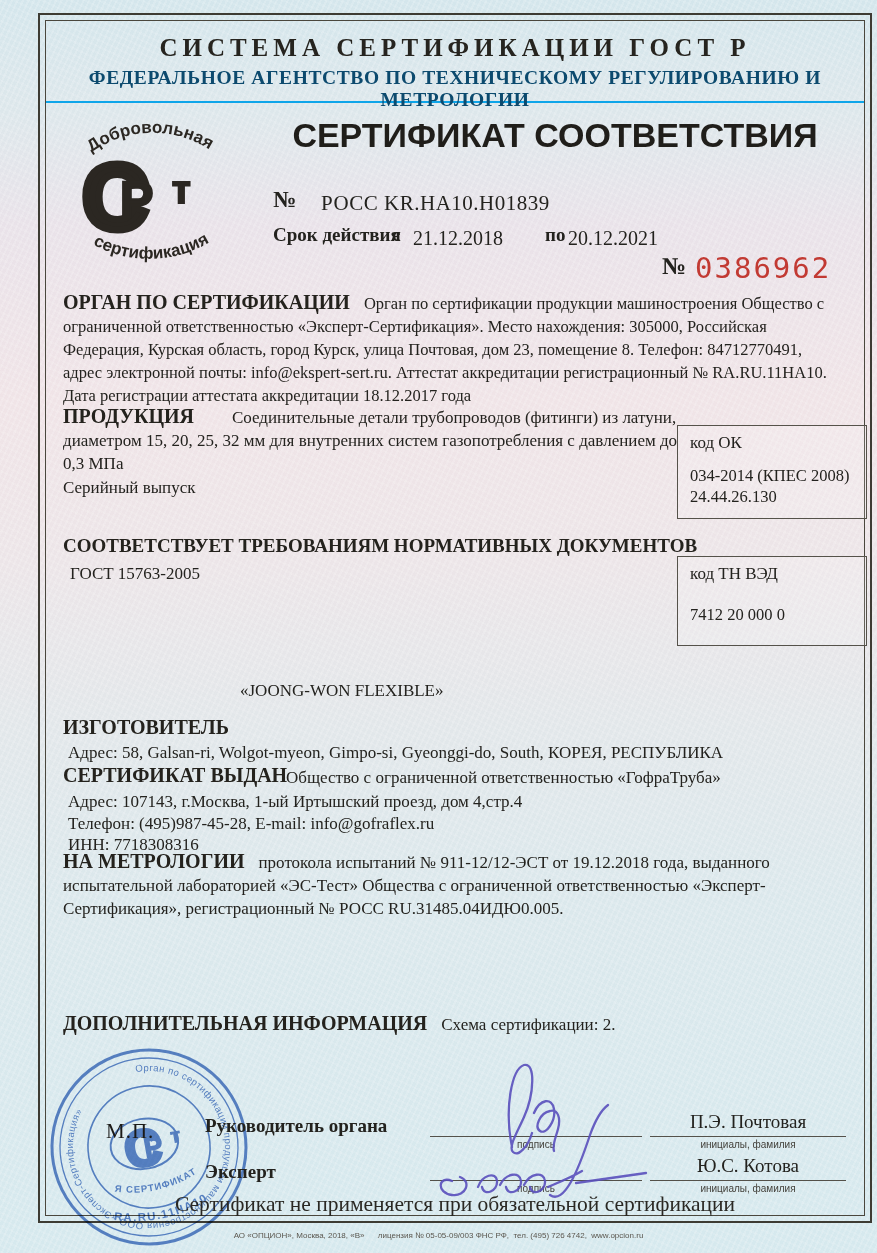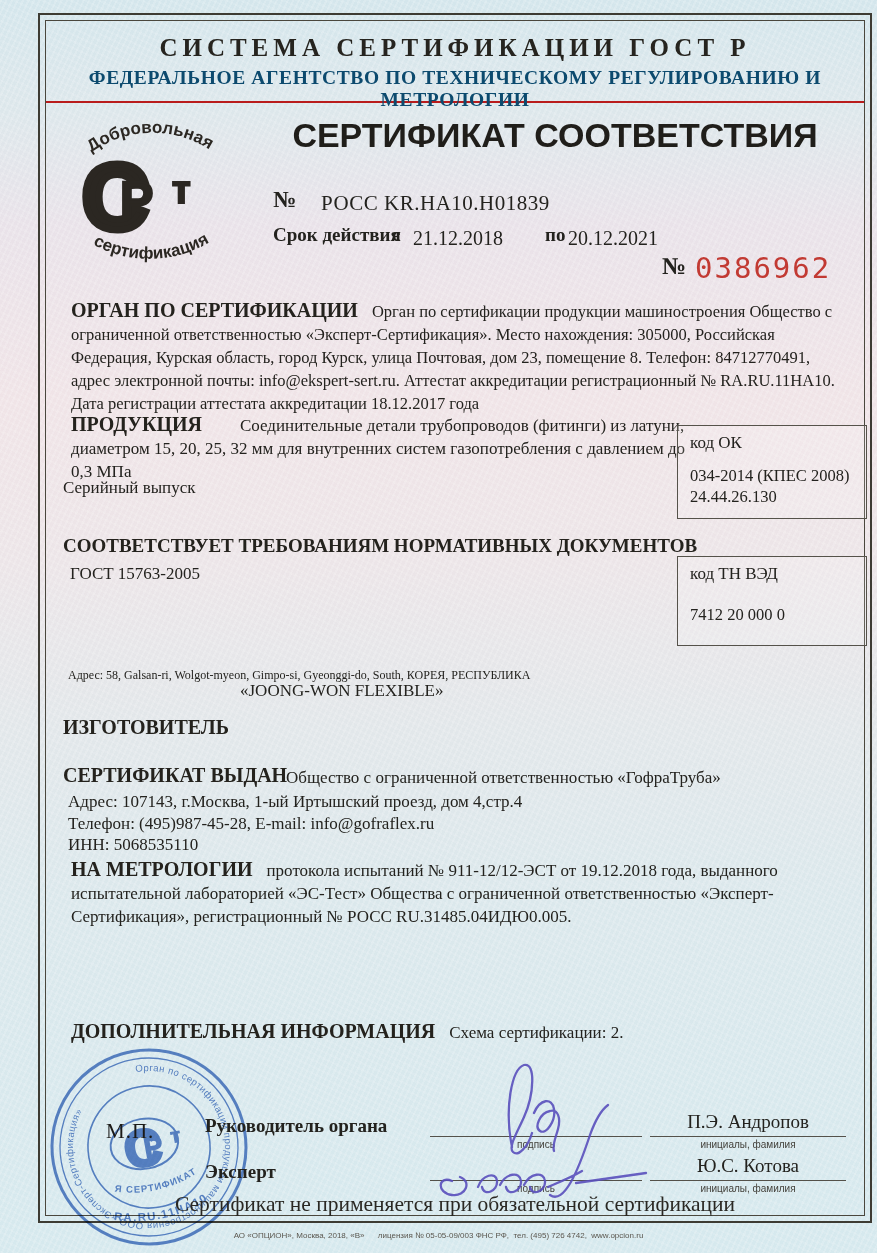--- a/index.html
+++ b/index.html
@@ -16,21 +16,21 @@
     border:2.5px solid #3d3b33;box-sizing:border-box;
   }
   .frame-inner{
     position:absolute;left:5px;top:5px;right:5px;bottom:5px;
     border:1px solid #4a473d;pointer-events:none;
   }
   .abs{position:absolute;}
   
   .header-box{
     position:absolute;left:6px;top:6px;right:6px;height:80px;
-    border-bottom:2px solid #b91c1c;text-align:center;
+    border-bottom:2px solid #0ea5e9;text-align:center;
   }
   .hline1{margin-top:13px;font-weight:bold;font-size:25px;letter-spacing:5px;color:#26241f;}
   .hline2{margin-top:5px;font-weight:bold;font-size:19.5px;letter-spacing:.6px;color:#0c4a6e;}
   
   .doc-title{
     left:205px;top:101px;width:620px;text-align:center;
     font-family:"Liberation Sans",sans-serif;font-weight:bold;
     font-size:34px;letter-spacing:0;color:#201e1a;
   }
   .num-label{left:233px;top:172px;font-weight:bold;font-size:23px;}
@@ -39,42 +39,42 @@
   .val-from-label{left:352px;top:209px;font-weight:bold;font-size:19px;}
   .val-from{left:373px;top:212px;font-size:20px;}
   .val-to-label{left:505px;top:209px;font-weight:bold;font-size:19px;}
   .val-to{left:528px;top:212px;font-size:20px;}
   .blank-label{left:622px;top:238px;font-weight:bold;font-size:24px;}
   .blank-value{
     left:655px;top:236px;font-family:"DejaVu Sans Mono",monospace;
     font-size:29px;letter-spacing:2px;color:#c23a33;font-weight:500;
   }
   
-  .para{margin:8px;font-size:16.5px;line-height:23px;}
+  .para{margin:0;font-size:16.5px;line-height:23px;}
   .sec-head{font-family:"Liberation Serif",serif;font-weight:bold;font-size:20px;color:#24221d;}
   .gap-s{display:inline-block;width:14px;}
   .gap-m{display:inline-block;width:38px;}
   .org-para{left:23px;top:276px;width:772px;}
   .product-para{left:23px;top:390px;width:620px;font-size:17px;}
   .serial-line{left:23px;top:463px;font-size:17px;}
   .code-box{
     left:637px;width:190px;border:1px solid #55524a;box-sizing:border-box;
     padding:7px 14px 6px 12px;font-size:17px;background:rgba(255,255,255,.14);
   }
   .code-box .code-label{font-size:17px;}
   .code-box .code-val{font-size:16.5px;line-height:21px;}
   .box-ok{top:410px;height:94px;}
   .box-ok .code-val{margin-top:12px;}
   .box-tn{top:541px;height:90px;}
   .box-tn .code-val{margin-top:20px;}
   .conf-head{left:23px;top:520px;font-size:19px;}
   .conf-std{left:30px;top:549px;font-size:17px;}
   .manu-head{left:23px;top:662px;margin-top:39px;}
   .manu-name{left:200px;top:666px;font-size:17px;}
-  .manu-addr{left:28px;top:653px;font-size:12px;}
+  .manu-addr{left:28px;top:728px;font-size:17px;}
   .issued-head{left:23px;top:749px;}
   .issued-name{left:246px;top:753px;font-size:17px;}
   .issued-l0{left:28px;top:777px;font-size:17px;}
   .issued-l1{left:28px;top:799px;font-size:17px;}
   .issued-l2{left:28px;top:820px;font-size:17px;}
   .basis-para{left:23px;top:835px;width:765px;font-size:17px;line-height:23px;}
   .add-para{left:23px;top:997px;font-size:17px;}
   
   .mp-mark{left:66px;top:1104px;font-size:21px;color:#1b1a18;letter-spacing:1px;}
   .sig-role1{left:165px;top:1100px;font-weight:bold;font-size:19px;}
@@ -168,21 +168,21 @@
   </div>
 
   <div class="abs sec-head manu-head">ИЗГОТОВИТЕЛЬ</div>
   <div class="abs manu-name">«JOONG-WON FLEXIBLE»</div>
   <div class="abs manu-addr">Адрес: 58, Galsan-ri, Wolgot-myeon, Gimpo-si, Gyeonggi-do, South, КОРЕЯ, РЕСПУБЛИКА</div>
 
   <div class="abs sec-head issued-head">СЕРТИФИКАТ ВЫДАН</div>
   <div class="abs issued-name">Общество с ограниченной ответственностью  «ГофраТруба»</div>
   <div class="abs issued-l0">Адрес: 107143, г.Москва, 1-ый Иртышский проезд, дом 4,стр.4</div>
   <div class="abs issued-l1">Телефон: (495)987-45-28, E-mail: info@gofraflex.ru</div>
-  <div class="abs issued-l2">ИНН: 5068535110</div>
+  <div class="abs issued-l2">ИНН: 7718308316</div>
 
   <p class="abs para basis-para">
     <b class="sec-head">НА МЕТРОЛОГИИ</b><span class="gap-s"></span><span>протокола испытаний № 911-12/12-ЭСТ от 19.12.2018 года, выданного испытательной лабораторией «ЭС-Тест» Общества с ограниченной ответственностью «Эксперт-Сертификация», регистрационный № РОСС RU.31485.04ИДЮ0.005.</span>
   </p>
 
   <p class="abs para add-para">
     <b class="sec-head">ДОПОЛНИТЕЛЬНАЯ ИНФОРМАЦИЯ</b><span class="gap-s"></span><span>Схема сертификации: 2.</span>
   </p>
 
   <svg class="abs stamp-svg" width="222" height="208" viewBox="0 0 222 208">
@@ -213,21 +213,21 @@
     </g>
   </svg>
 
   <div class="abs mp-mark">М.П.</div>
 
   <div class="abs sig-role1">Руководитель органа</div>
   <div class="abs sig-role2">Эксперт</div>
 
   <div class="abs sig-line line-s1"></div>
   <div class="abs sig-caption cap-s1">подпись</div>
-  <div class="abs sig-name name-1">П.Э. Андропов</div>
+  <div class="abs sig-name name-1">П.Э. Почтовая</div>
   <div class="abs sig-line line-n1"></div>
   <div class="abs sig-caption cap-n1">инициалы, фамилия</div>
 
   <div class="abs sig-line line-s2"></div>
   <div class="abs sig-caption cap-s2">подпись</div>
   <div class="abs sig-name name-2">Ю.С. Котова</div>
   <div class="abs sig-line line-n2"></div>
   <div class="abs sig-caption cap-n2">инициалы, фамилия</div>
 
   <svg class="abs autograph-svg" width="320" height="160" viewBox="0 0 320 160">

